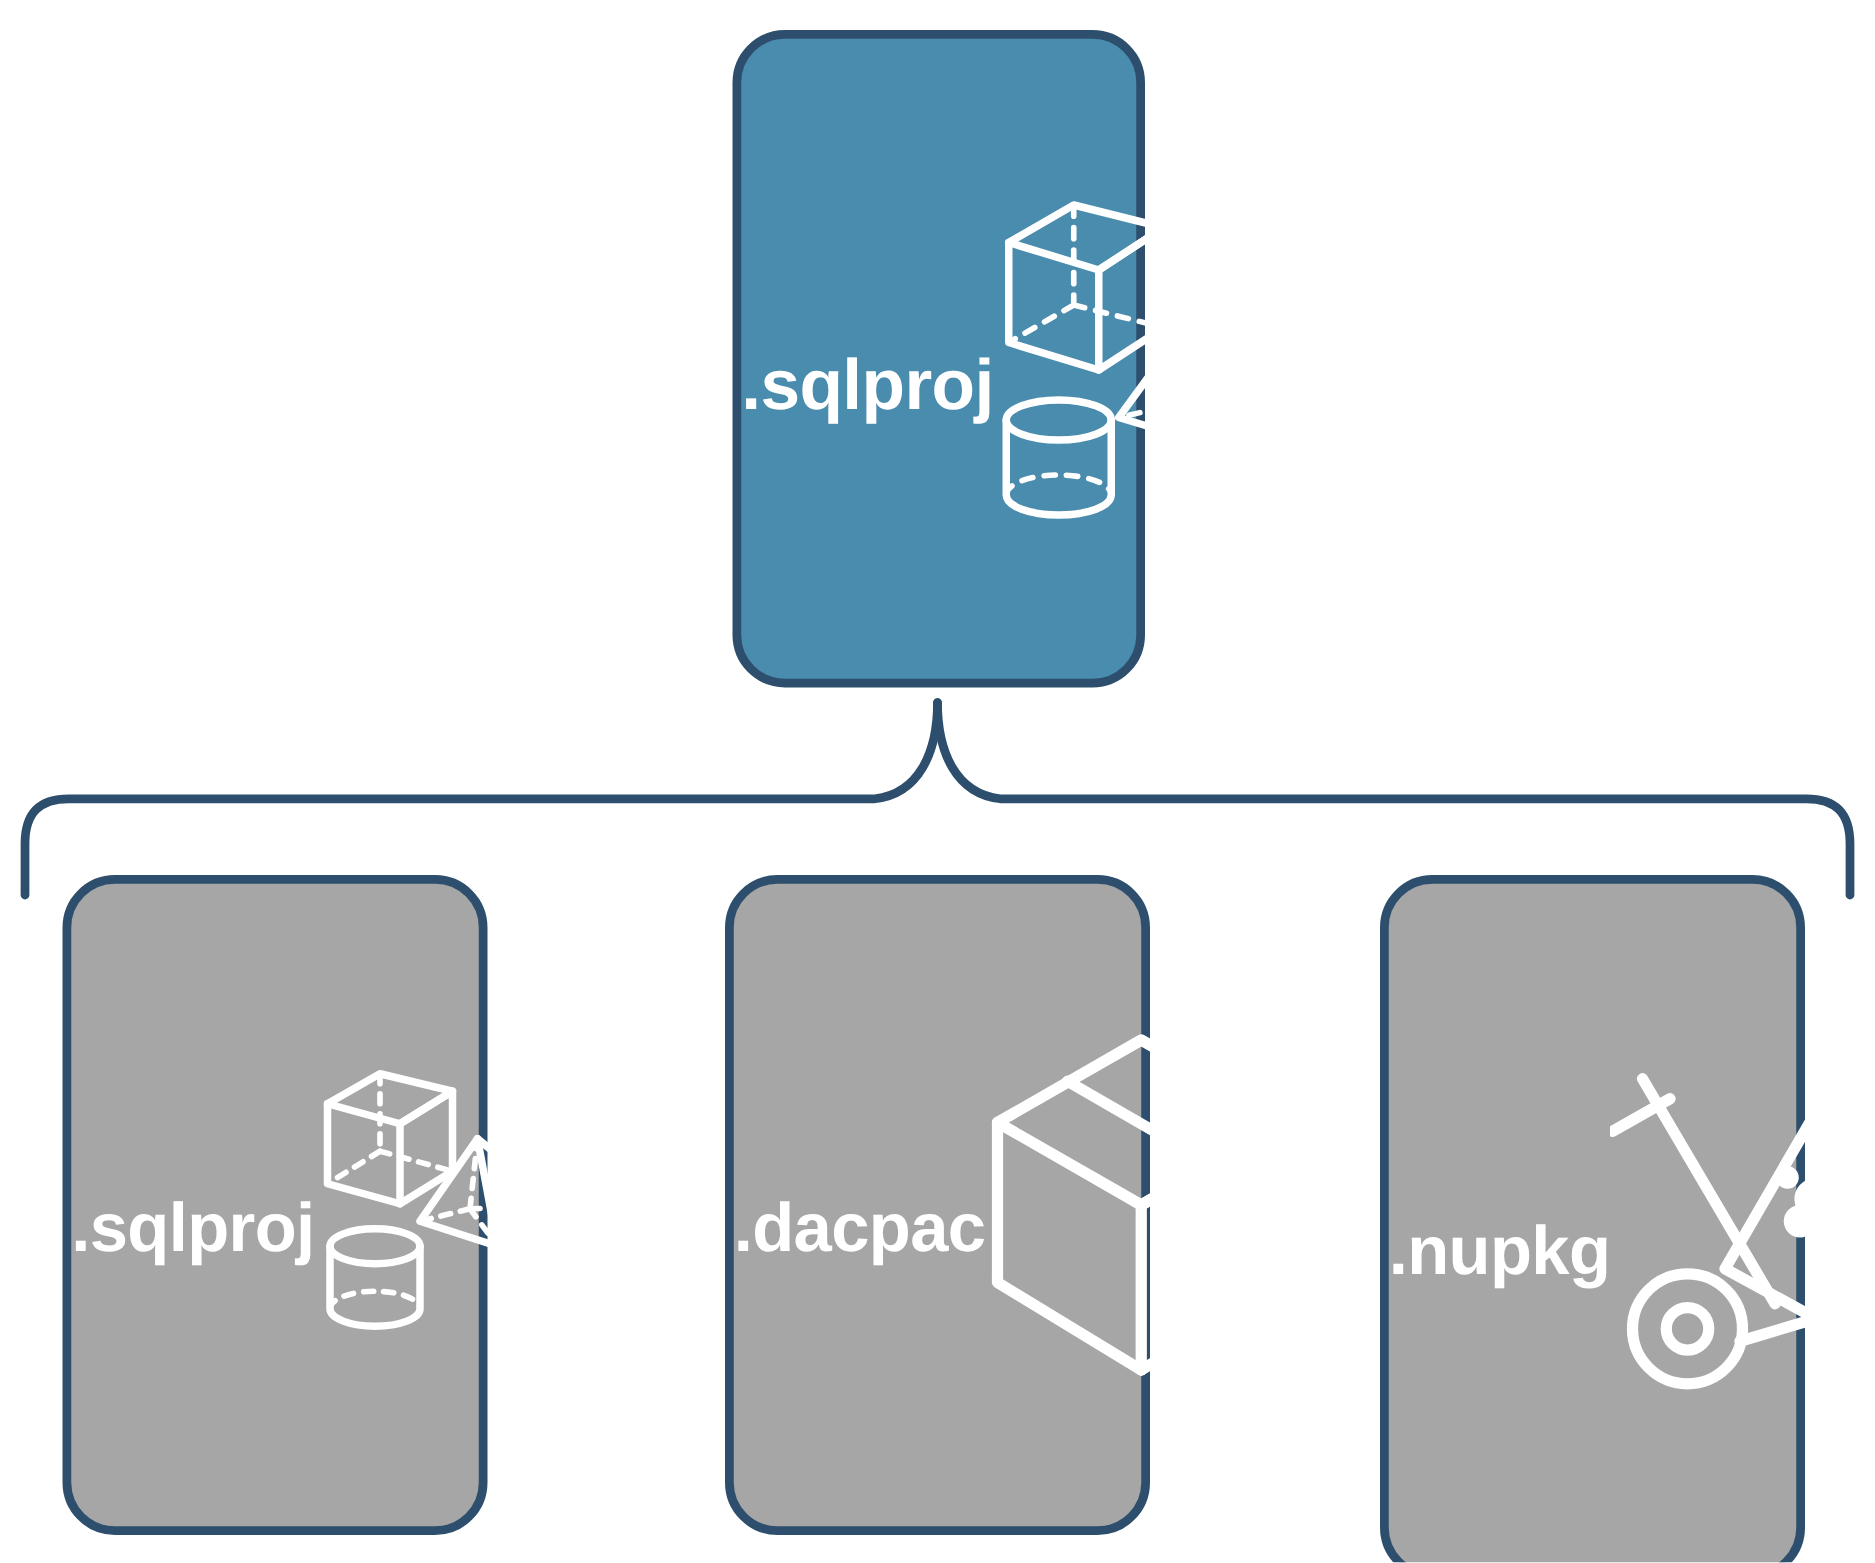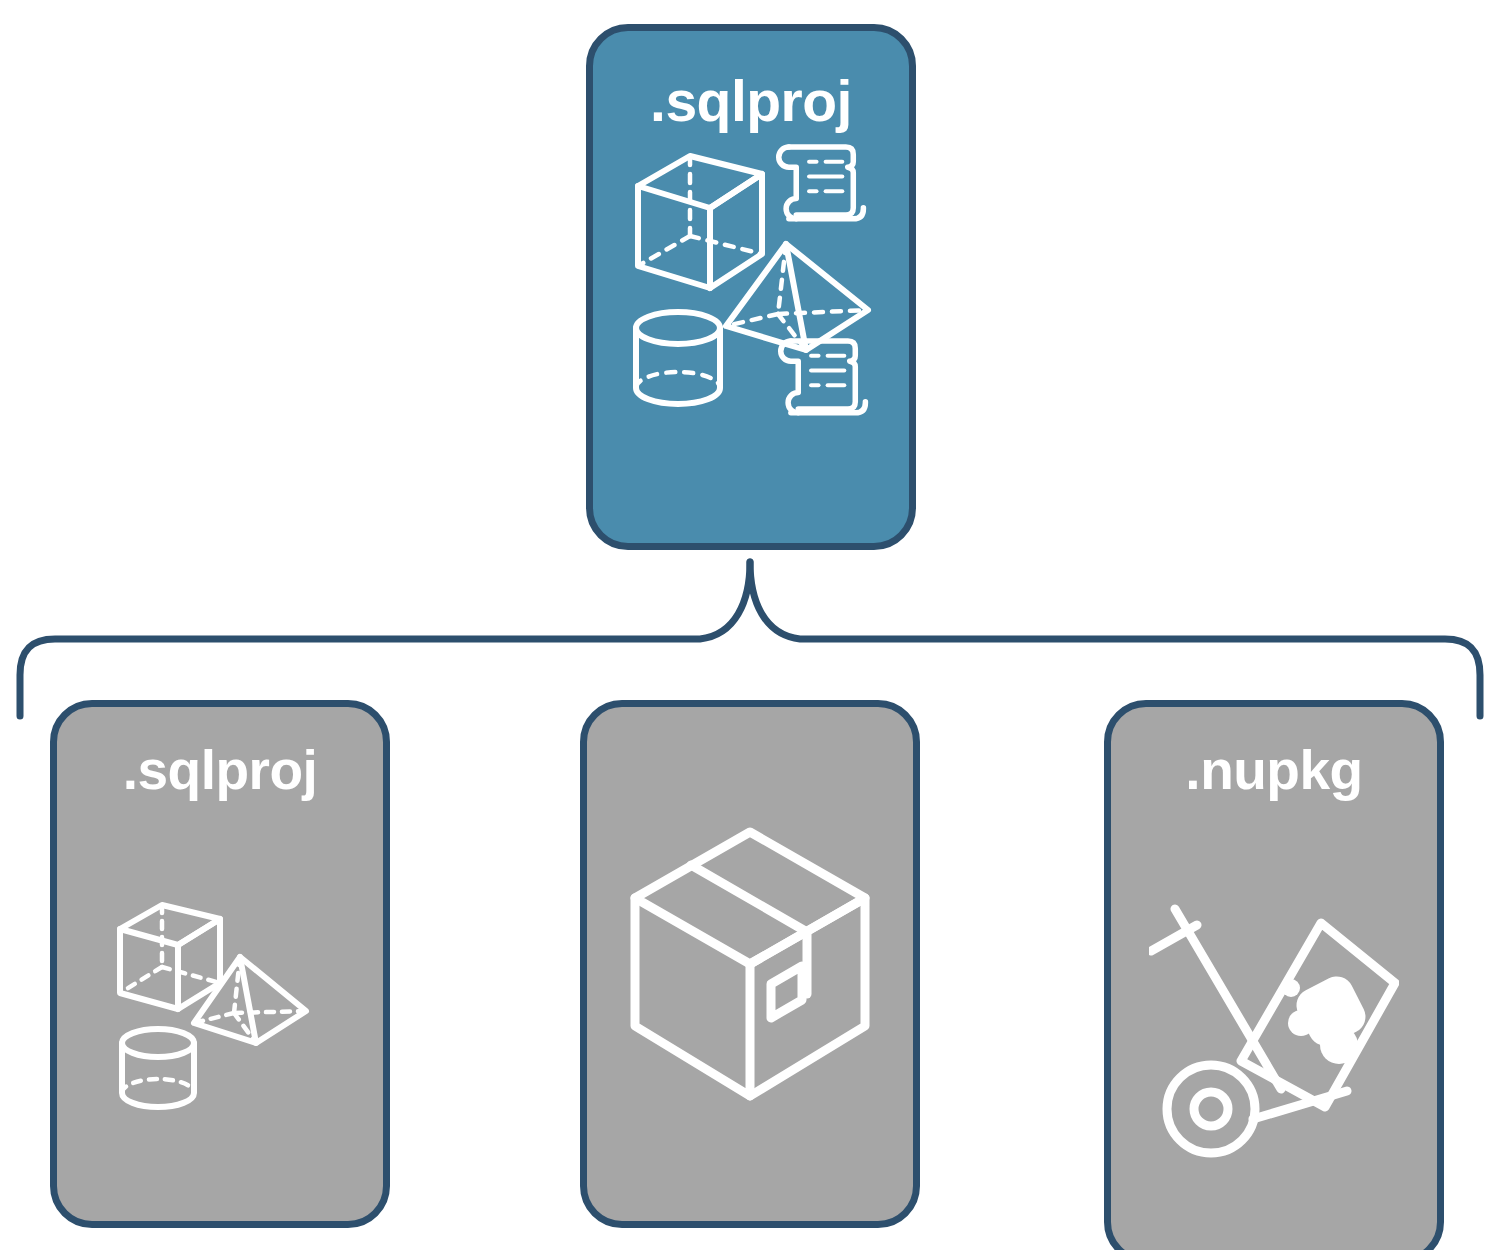--- a/index.html
+++ b/index.html
@@ -18,21 +18,21 @@
     overflow: hidden;
   }
 
   
   .node {
     position: absolute;
     box-sizing: border-box;
     border-radius: 42px;
     border: 7px solid #2d4f6d;
     display: flex;
-    flex-direction: column;
+    flex-direction: row;
     align-items: center;
   }
   .node.blue  { background: #4a8cad; }
   .node.gray  { background: #a6a6a6; }
 
   .node-title {
     color: #ffffff;
     font-weight: bold;
     letter-spacing: -0.5px;
     line-height: 1;
@@ -209,20 +209,21 @@
         <g>
           <ellipse cx="48" cy="148" rx="36" ry="14"></ellipse>
           <path d="M12 148 L12 198 A36 14 0 0 0 84 198 L84 148"></path>
           <path d="M12 198 A36 14 0 0 1 84 198" stroke-dasharray="8 8" stroke-width="4.5"></path>
         </g>
       </svg>
     </div>
   </div>
 
   <div class="node gray" id="node-dacpac-ref">
+    <div class="node-title">.dacpac</div>
     <div class="icon-area">
       <svg width="250" height="280" viewBox="0 0 250 280" fill="none" stroke="#ffffff" stroke-width="9" stroke-linecap="round" stroke-linejoin="round">
         <polygon points="125,8 240,74 125,140 10,74"></polygon>
         <polyline points="10,74 10,202 125,272 125,140"></polyline>
         <polyline points="125,140 240,74 240,202 125,272"></polyline>
         <polyline points="66,41 182,108"></polyline>
         <polyline points="182,108 182,170"></polyline>
         <polygon points="146,160 177,142 177,176 146,194"></polygon>
       </svg>
     </div>

